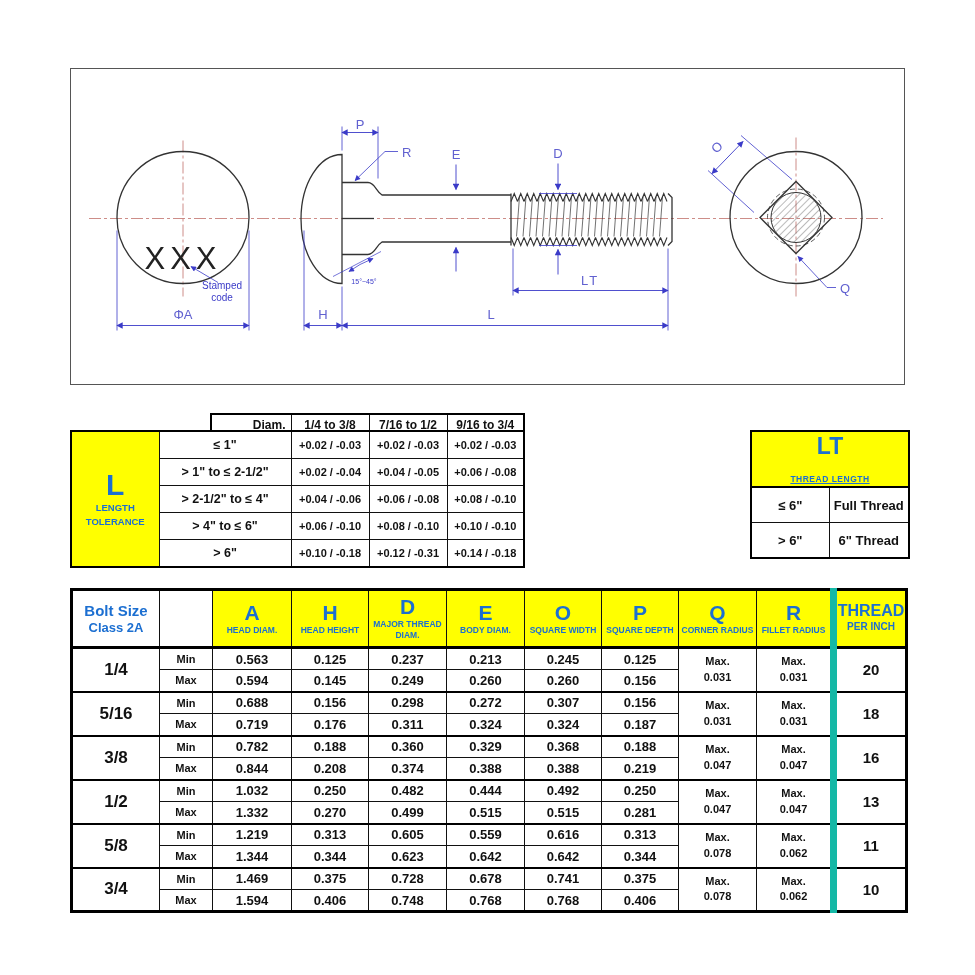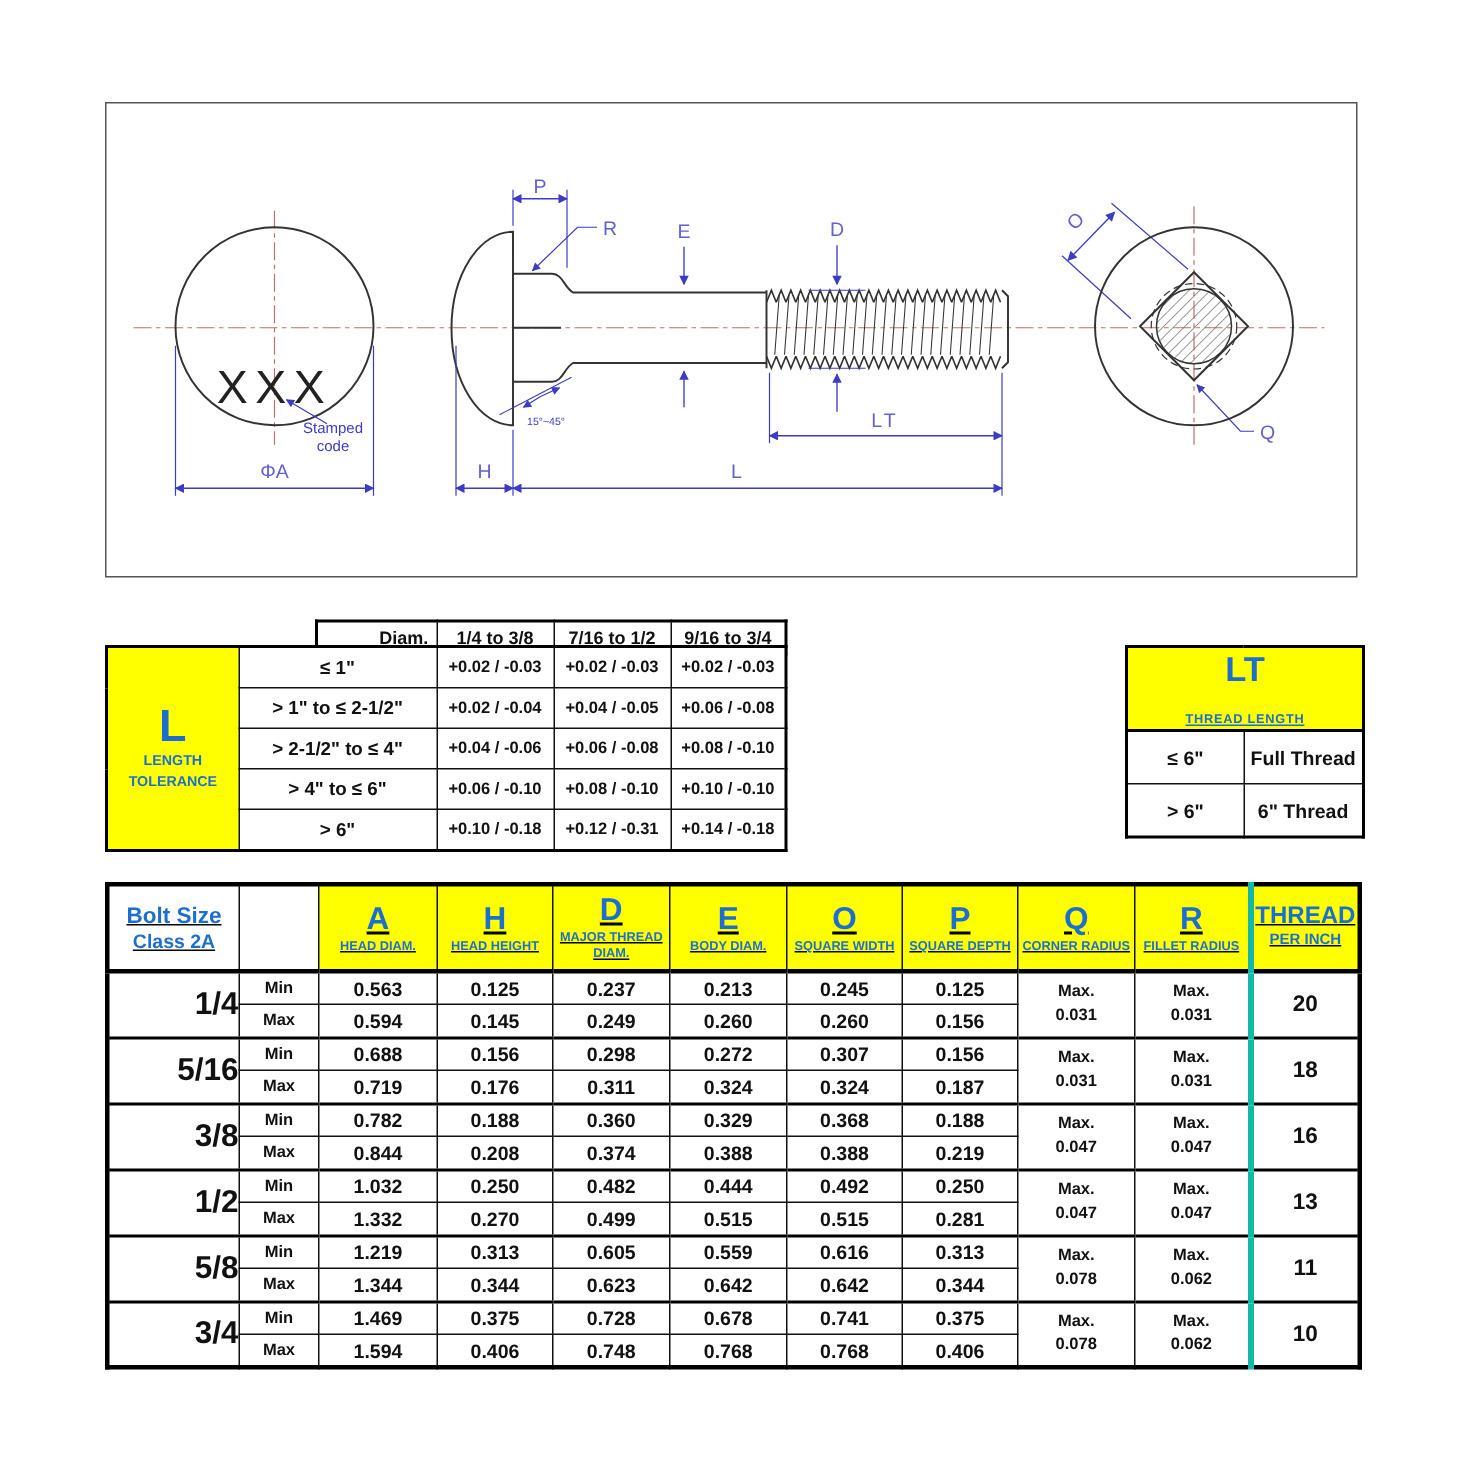--- a/index.html
+++ b/index.html
@@ -36,35 +36,35 @@
   .lttab td{border:1.5px solid #111;}
   .lt-head{background:#ffff00;height:54px;border-bottom:2.5px solid #000 !important;}
   .lt-head .big{color:#1c6fd1;font-size:23px;line-height:1;}
   .lt-head .sub{color:#1c6fd1;font-size:8.5px;letter-spacing:.5px;margin-top:16px;text-decoration:underline;}
   .lttab td.cond,.lttab td.val{height:34px;font-size:13px;}
 
   
   .spec{position:absolute;left:70px;top:588px;border:3px solid #000;background:#fff;}
   .spec td{border:1.5px solid #111;}
   .spec tr{height:22px;}
-  .spec tr.hdr{height:58px;text-decoration:underline;}
+  .spec tr.hdr{height:58px;}
   .spec tr.blk td{border-top:2.5px solid #000;}
   .spec tr.hdr td{border-bottom:3px solid #000;}
   .yh{background:#ffff00;}
   .yh .big{color:#1c6fd1;font-size:21px;line-height:1.05;}
   .yh .sub{color:#1c6fd1;font-size:8.5px;line-height:1.25;margin-top:1px;}
   .yh.thr .big{font-size:16px;}
   .yh.thr .sub{font-size:10px;}
   .bolt-hd .t1{color:#1c6fd1;font-size:15px;line-height:1.2;}
   .bolt-hd .t2{color:#1c6fd1;font-size:13px;line-height:1.2;}
-  .spec td.size{font-size:21px;text-align:right;}
+  .spec td.size{font-size:17px;}
   .spec td.mm{font-size:11px;}
   .spec td.v{font-size:13px;}
   .spec td.qr{font-size:11px;line-height:1.4;margin-top:20px;}
-  .spec td.tpi{border-left:4px solid #14b8a6;font-size:15px;}
+  .spec td.tpi{border-left:7px solid #14b8a6;font-size:15px;}
 
   
   .dimlab{fill:#6161d0;font-size:13px;font-family:"Liberation Sans",sans-serif;}
   .smallnote{fill:#3b3bc8;font-family:"Liberation Sans",sans-serif;}
 </style>
 </head>
 <body>
 
 <div class="page">
 

